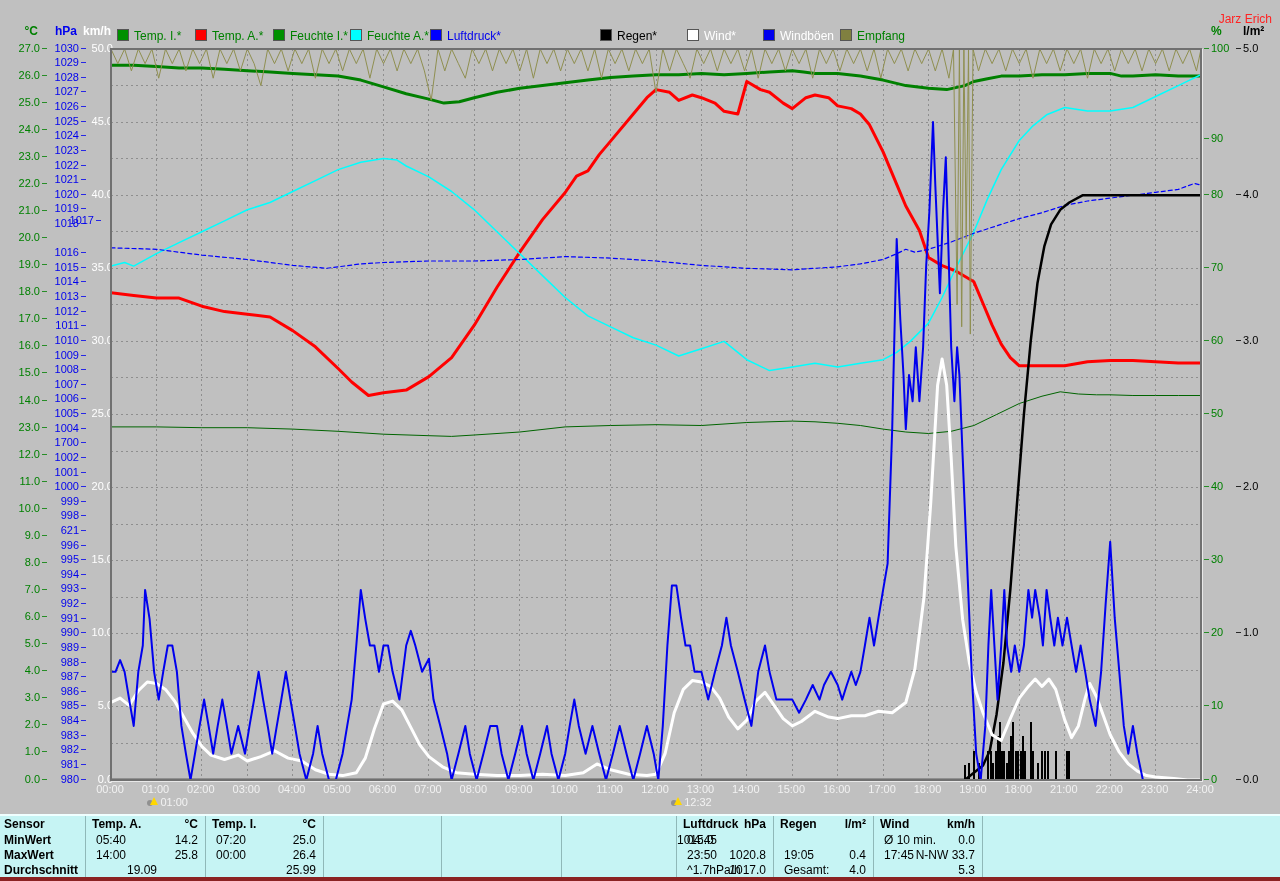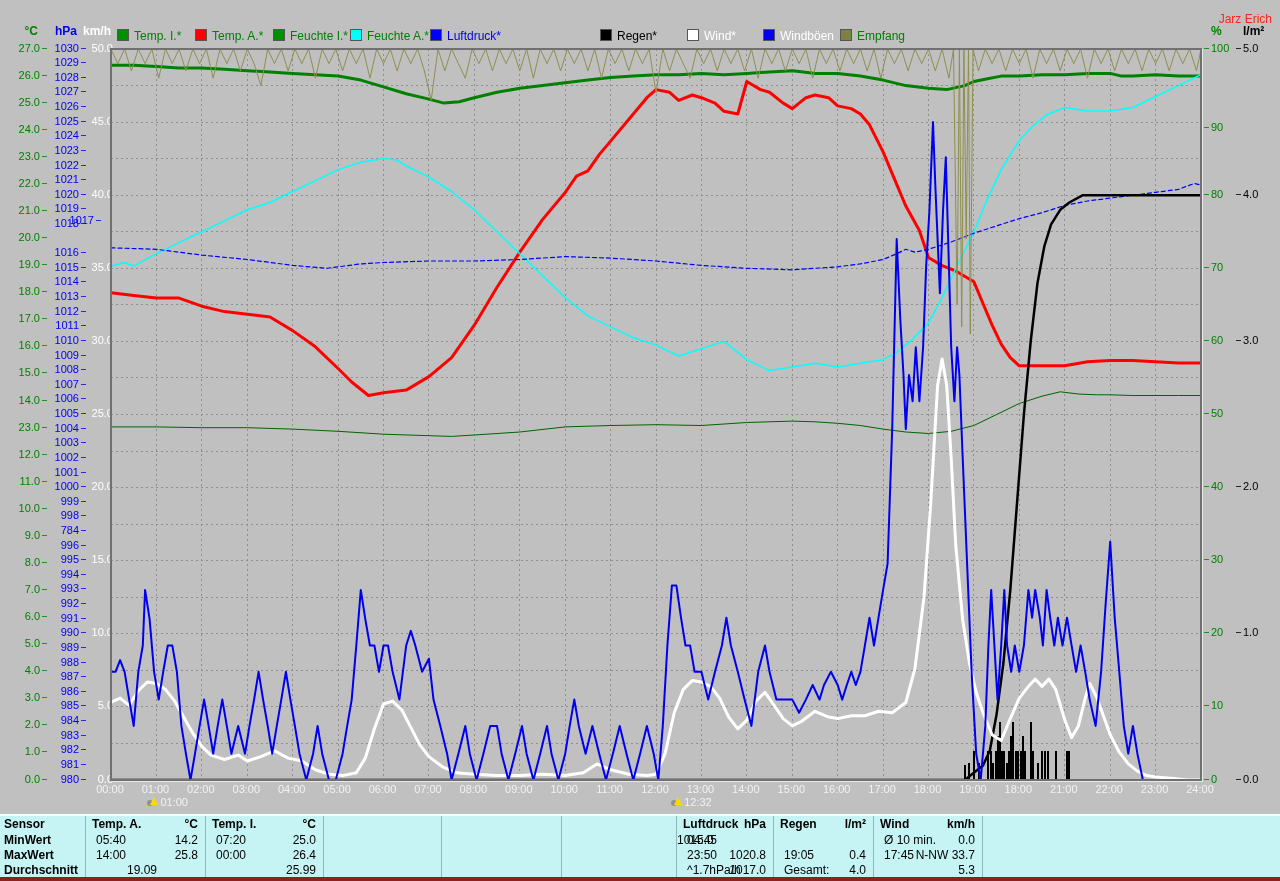--- a/index.html
+++ b/index.html
@@ -98,27 +98,27 @@
       <div class="tick ltick" style="left: 39px; width: 40px; top: 290px; color: rgb(0, 0, 238);">1013</div>
       <div class="tick ltick" style="left: 39px; width: 40px; top: 304.7px; color: rgb(0, 0, 238);">1012</div>
       <div class="tick ltick" style="left: 39px; width: 40px; top: 319.3px; color: rgb(0, 0, 238);">1011</div>
       <div class="tick ltick" style="left: 39px; width: 40px; top: 333.9px; color: rgb(0, 0, 238);">1010</div>
       <div class="tick ltick" style="left: 39px; width: 40px; top: 348.5px; color: rgb(0, 0, 238);">1009</div>
       <div class="tick ltick" style="left: 39px; width: 40px; top: 363.1px; color: rgb(0, 0, 238);">1008</div>
       <div class="tick ltick" style="left: 39px; width: 40px; top: 377.8px; color: rgb(0, 0, 238);">1007</div>
       <div class="tick ltick" style="left: 39px; width: 40px; top: 392.4px; color: rgb(0, 0, 238);">1006</div>
       <div class="tick ltick" style="left: 39px; width: 40px; top: 407px; color: rgb(0, 0, 238);">1005</div>
       <div class="tick ltick" style="left: 39px; width: 40px; top: 421.6px; color: rgb(0, 0, 238);">1004</div>
-      <div class="tick ltick" style="left: 39px; width: 40px; top: 436.2px; color: rgb(0, 0, 238);">1003</div>
+      <div class="tick ltick" style="left: 39px; width: 40px; top: 436.2px; color: rgb(0, 0, 238);">1700</div>
       <div class="tick ltick" style="left: 39px; width: 40px; top: 450.9px; color: rgb(0, 0, 238);">1002</div>
       <div class="tick ltick" style="left: 39px; width: 40px; top: 465.5px; color: rgb(0, 0, 238);">1001</div>
       <div class="tick ltick" style="left: 39px; width: 40px; top: 480.1px; color: rgb(0, 0, 238);">1000</div>
       <div class="tick ltick" style="left: 39px; width: 40px; top: 494.7px; color: rgb(0, 0, 238);">999</div>
       <div class="tick ltick" style="left: 39px; width: 40px; top: 509.3px; color: rgb(0, 0, 238);">998</div>
-      <div class="tick ltick" style="left: 39px; width: 40px; top: 524px; color: rgb(0, 0, 238);">784</div>
+      <div class="tick ltick" style="left: 39px; width: 40px; top: 524px; color: rgb(0, 0, 238);">621</div>
       <div class="tick ltick" style="left: 39px; width: 40px; top: 538.6px; color: rgb(0, 0, 238);">996</div>
       <div class="tick ltick" style="left: 39px; width: 40px; top: 553.2px; color: rgb(0, 0, 238);">995</div>
       <div class="tick ltick" style="left: 39px; width: 40px; top: 567.8px; color: rgb(0, 0, 238);">994</div>
       <div class="tick ltick" style="left: 39px; width: 40px; top: 582.4px; color: rgb(0, 0, 238);">993</div>
       <div class="tick ltick" style="left: 39px; width: 40px; top: 597.1px; color: rgb(0, 0, 238);">992</div>
       <div class="tick ltick" style="left: 39px; width: 40px; top: 611.7px; color: rgb(0, 0, 238);">991</div>
       <div class="tick ltick" style="left: 39px; width: 40px; top: 626.3px; color: rgb(0, 0, 238);">990</div>
       <div class="tick ltick" style="left: 39px; width: 40px; top: 640.9px; color: rgb(0, 0, 238);">989</div>
       <div class="tick ltick" style="left: 39px; width: 40px; top: 655.5px; color: rgb(0, 0, 238);">988</div>
       <div class="tick ltick" style="left: 39px; width: 40px; top: 670.2px; color: rgb(0, 0, 238);">987</div>
@@ -134,21 +134,21 @@
       <div class="tick ltick" style="left: 73px; width: 40px; top: 187.7px; color: rgb(255, 255, 255);">40.0</div>
       <div class="tick ltick" style="left: 73px; width: 40px; top: 260.8px; color: rgb(255, 255, 255);">35.0</div>
       <div class="tick ltick" style="left: 73px; width: 40px; top: 333.9px; color: rgb(255, 255, 255);">30.0</div>
       <div class="tick ltick" style="left: 73px; width: 40px; top: 407px; color: rgb(255, 255, 255);">25.0</div>
       <div class="tick ltick" style="left: 73px; width: 40px; top: 480.1px; color: rgb(255, 255, 255);">20.0</div>
       <div class="tick ltick" style="left: 73px; width: 40px; top: 553.2px; color: rgb(255, 255, 255);">15.0</div>
       <div class="tick ltick" style="left: 73px; width: 40px; top: 626.3px; color: rgb(255, 255, 255);">10.0</div>
       <div class="tick ltick" style="left: 73px; width: 40px; top: 699.4px; color: rgb(255, 255, 255);">5.0</div>
       <div class="tick ltick" style="left: 73px; width: 40px; top: 772.5px; color: rgb(255, 255, 255);">0.0</div>
       <div class="tick rtick" style="left: 1211px; top: 41.5px; color: rgb(0, 128, 0);">100</div>
-      <div class="tick rtick" style="left: 1211px; top: 121px; color: rgb(0, 128, 0);">90</div>
+      <div class="tick rtick" style="left: 1211px; top: 132px; color: rgb(0, 128, 0);">90</div>
       <div class="tick rtick" style="left: 1211px; top: 187.7px; color: rgb(0, 128, 0);">80</div>
       <div class="tick rtick" style="left: 1211px; top: 260.8px; color: rgb(0, 128, 0);">70</div>
       <div class="tick rtick" style="left: 1211px; top: 333.9px; color: rgb(0, 128, 0);">60</div>
       <div class="tick rtick" style="left: 1211px; top: 407px; color: rgb(0, 128, 0);">50</div>
       <div class="tick rtick" style="left: 1211px; top: 480.1px; color: rgb(0, 128, 0);">40</div>
       <div class="tick rtick" style="left: 1211px; top: 553.2px; color: rgb(0, 128, 0);">30</div>
       <div class="tick rtick" style="left: 1211px; top: 626.3px; color: rgb(0, 128, 0);">20</div>
       <div class="tick rtick" style="left: 1211px; top: 699.4px; color: rgb(0, 128, 0);">10</div>
       <div class="tick rtick" style="left: 1211px; top: 772.5px; color: rgb(0, 128, 0);">0</div>
       <div class="tick rtick" style="left: 1243px; top: 41.5px; color: rgb(0, 0, 0);">5.0</div>

